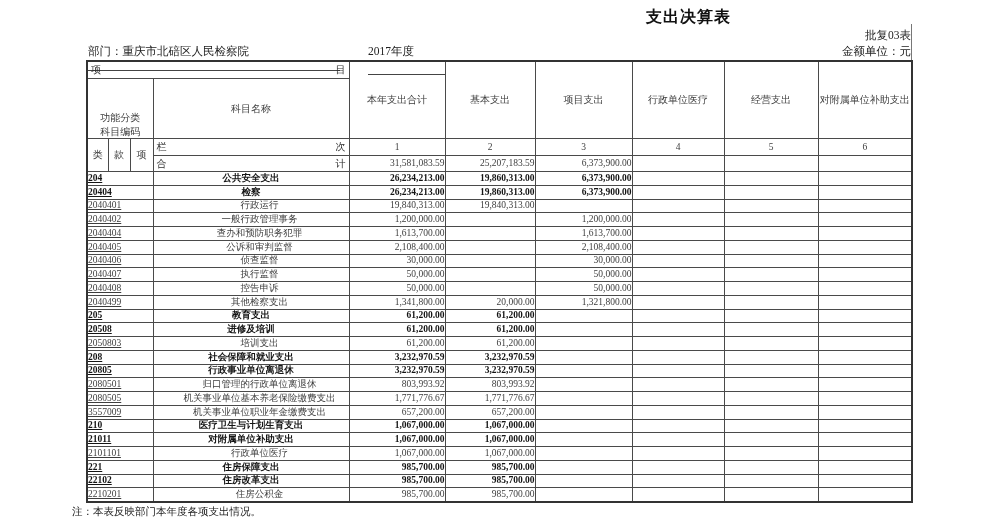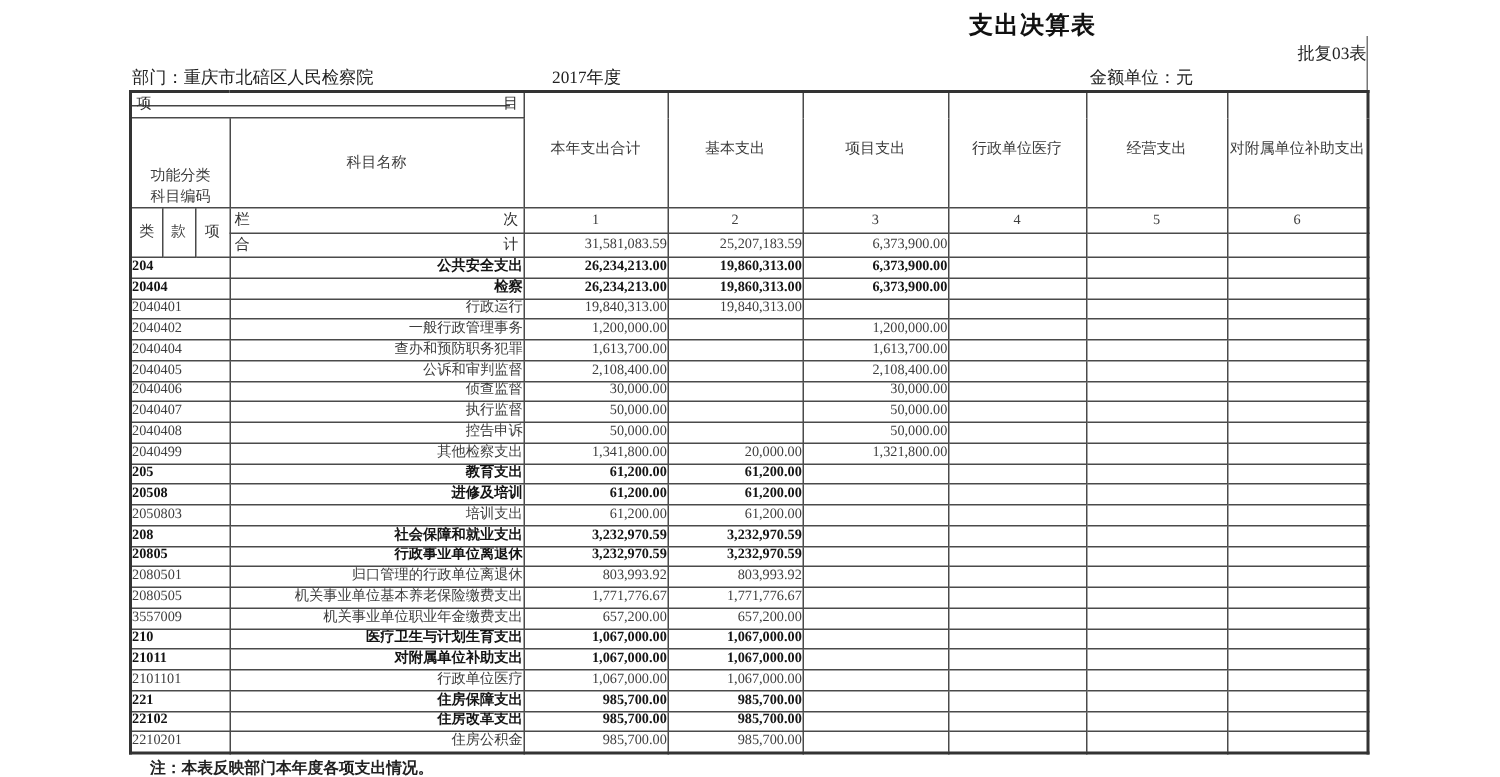--- a/index.html
+++ b/index.html
@@ -25,25 +25,25 @@
   .dept {
     position:absolute; top:44px; left:88px; width:252px;
     font-size:11.5px; color:#222;
     border-bottom:1px solid #444;
     padding-bottom:11px;
   }
   .year {
     position:absolute; top:44px; left:368px; width:78px;
     font-size:11.5px; color:#222; text-align:left;
     border-bottom:1px solid #444;
-    padding-bottom:1px;
+    padding-bottom:15px;
   }
   .unit {
     position:absolute; top:44px; left:611px; width:300px;
-    text-align:center; font-size:11.5px; color:#222;font-family:Liberation Serif, serif;
+    text-align:right; font-size:11.5px; color:#222;font-family:Liberation Serif, serif;
   }
   .stray-line {
     position:absolute; left:911px; top:24px; width:1px; height:36px;
     background:#777;
   }
   table.report {
     position:absolute; left:86px; top:60px;
     width:825px;
     border-collapse:collapse;
     table-layout:fixed;
@@ -61,28 +61,28 @@
   td.h-main { height:39px; text-align:center; font-size:10px; color:#2e2e2e; }
   .code-label { line-height:1.35;margin-top:32px; }
   td.h-class { text-align:center; font-size:10px; color:#2e2e2e; }
   td.h-colno { height:16px; text-align:center; font-size:9.5px; color:#3d3d3d; }
   td.h-total-num { height:15px; }
   .just {
     display:flex; justify-content:space-between;
     padding:0 3px; font-size:10px; color:#2e2e2e;
   }
   td.num { text-align:right; padding-right:4px; }
-  td.code { text-align:left; padding-left:3px; }
-  td.name { text-align:right; padding-left:3px; }
+  td.code { text-align:left; padding-left:3px;text-decoration:underline; }
+  td.name { text-align:center; padding-left:3px; }
   td.name.indent { padding-left:17px; }
   tr.data-row td { height:12.75px; }
   tr.data-row.bold td { font-weight:bold; color:#141414; }
   .note {
-    position:absolute; top:505px; left:100px; width:600px;
-    font-size:10.5px; color:#222;font-weight:bold;
+    position:absolute; top:505px; left:72px; width:600px;
+    font-size:10.5px; color:#222;
   }
 </style>
 </head>
 <body>
 
 <div class="title">支出决算表</div>
 <div class="table-code">批复03表</div>
 <div class="dept">部门：重庆市北碚区人民检察院</div>
 <div class="year">2017年度</div>
 <div class="unit">金额单位：元</div>

